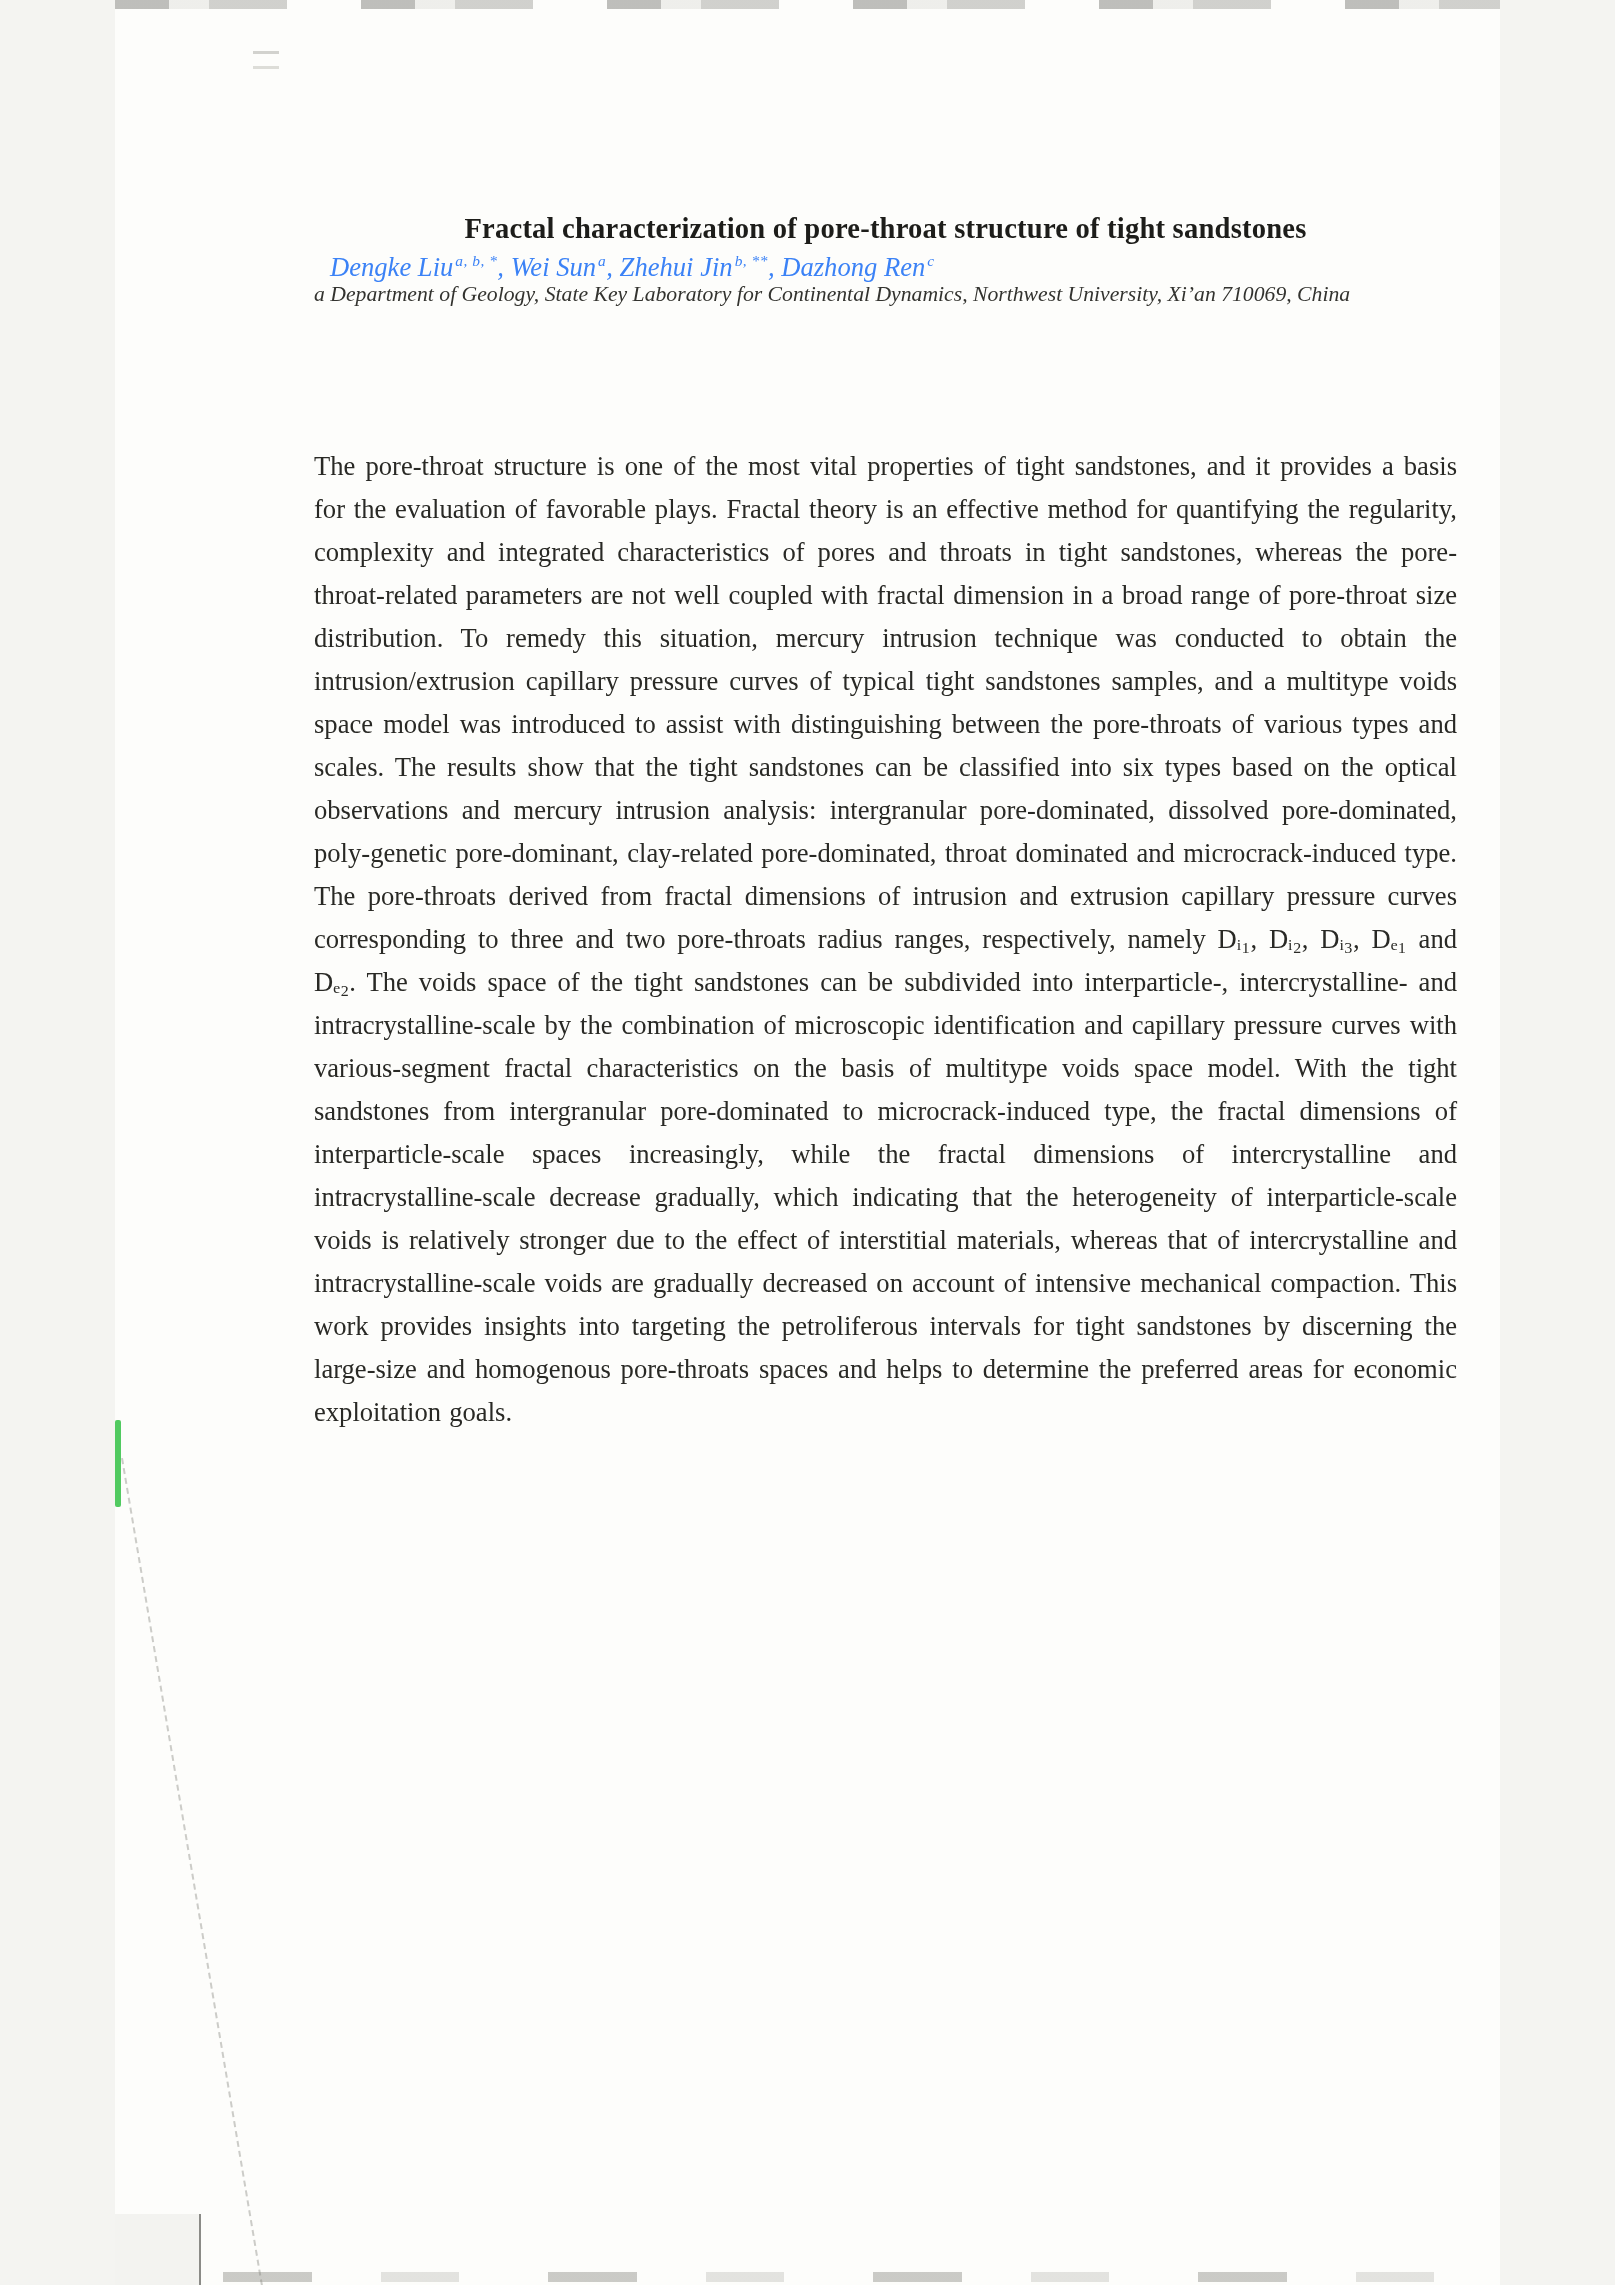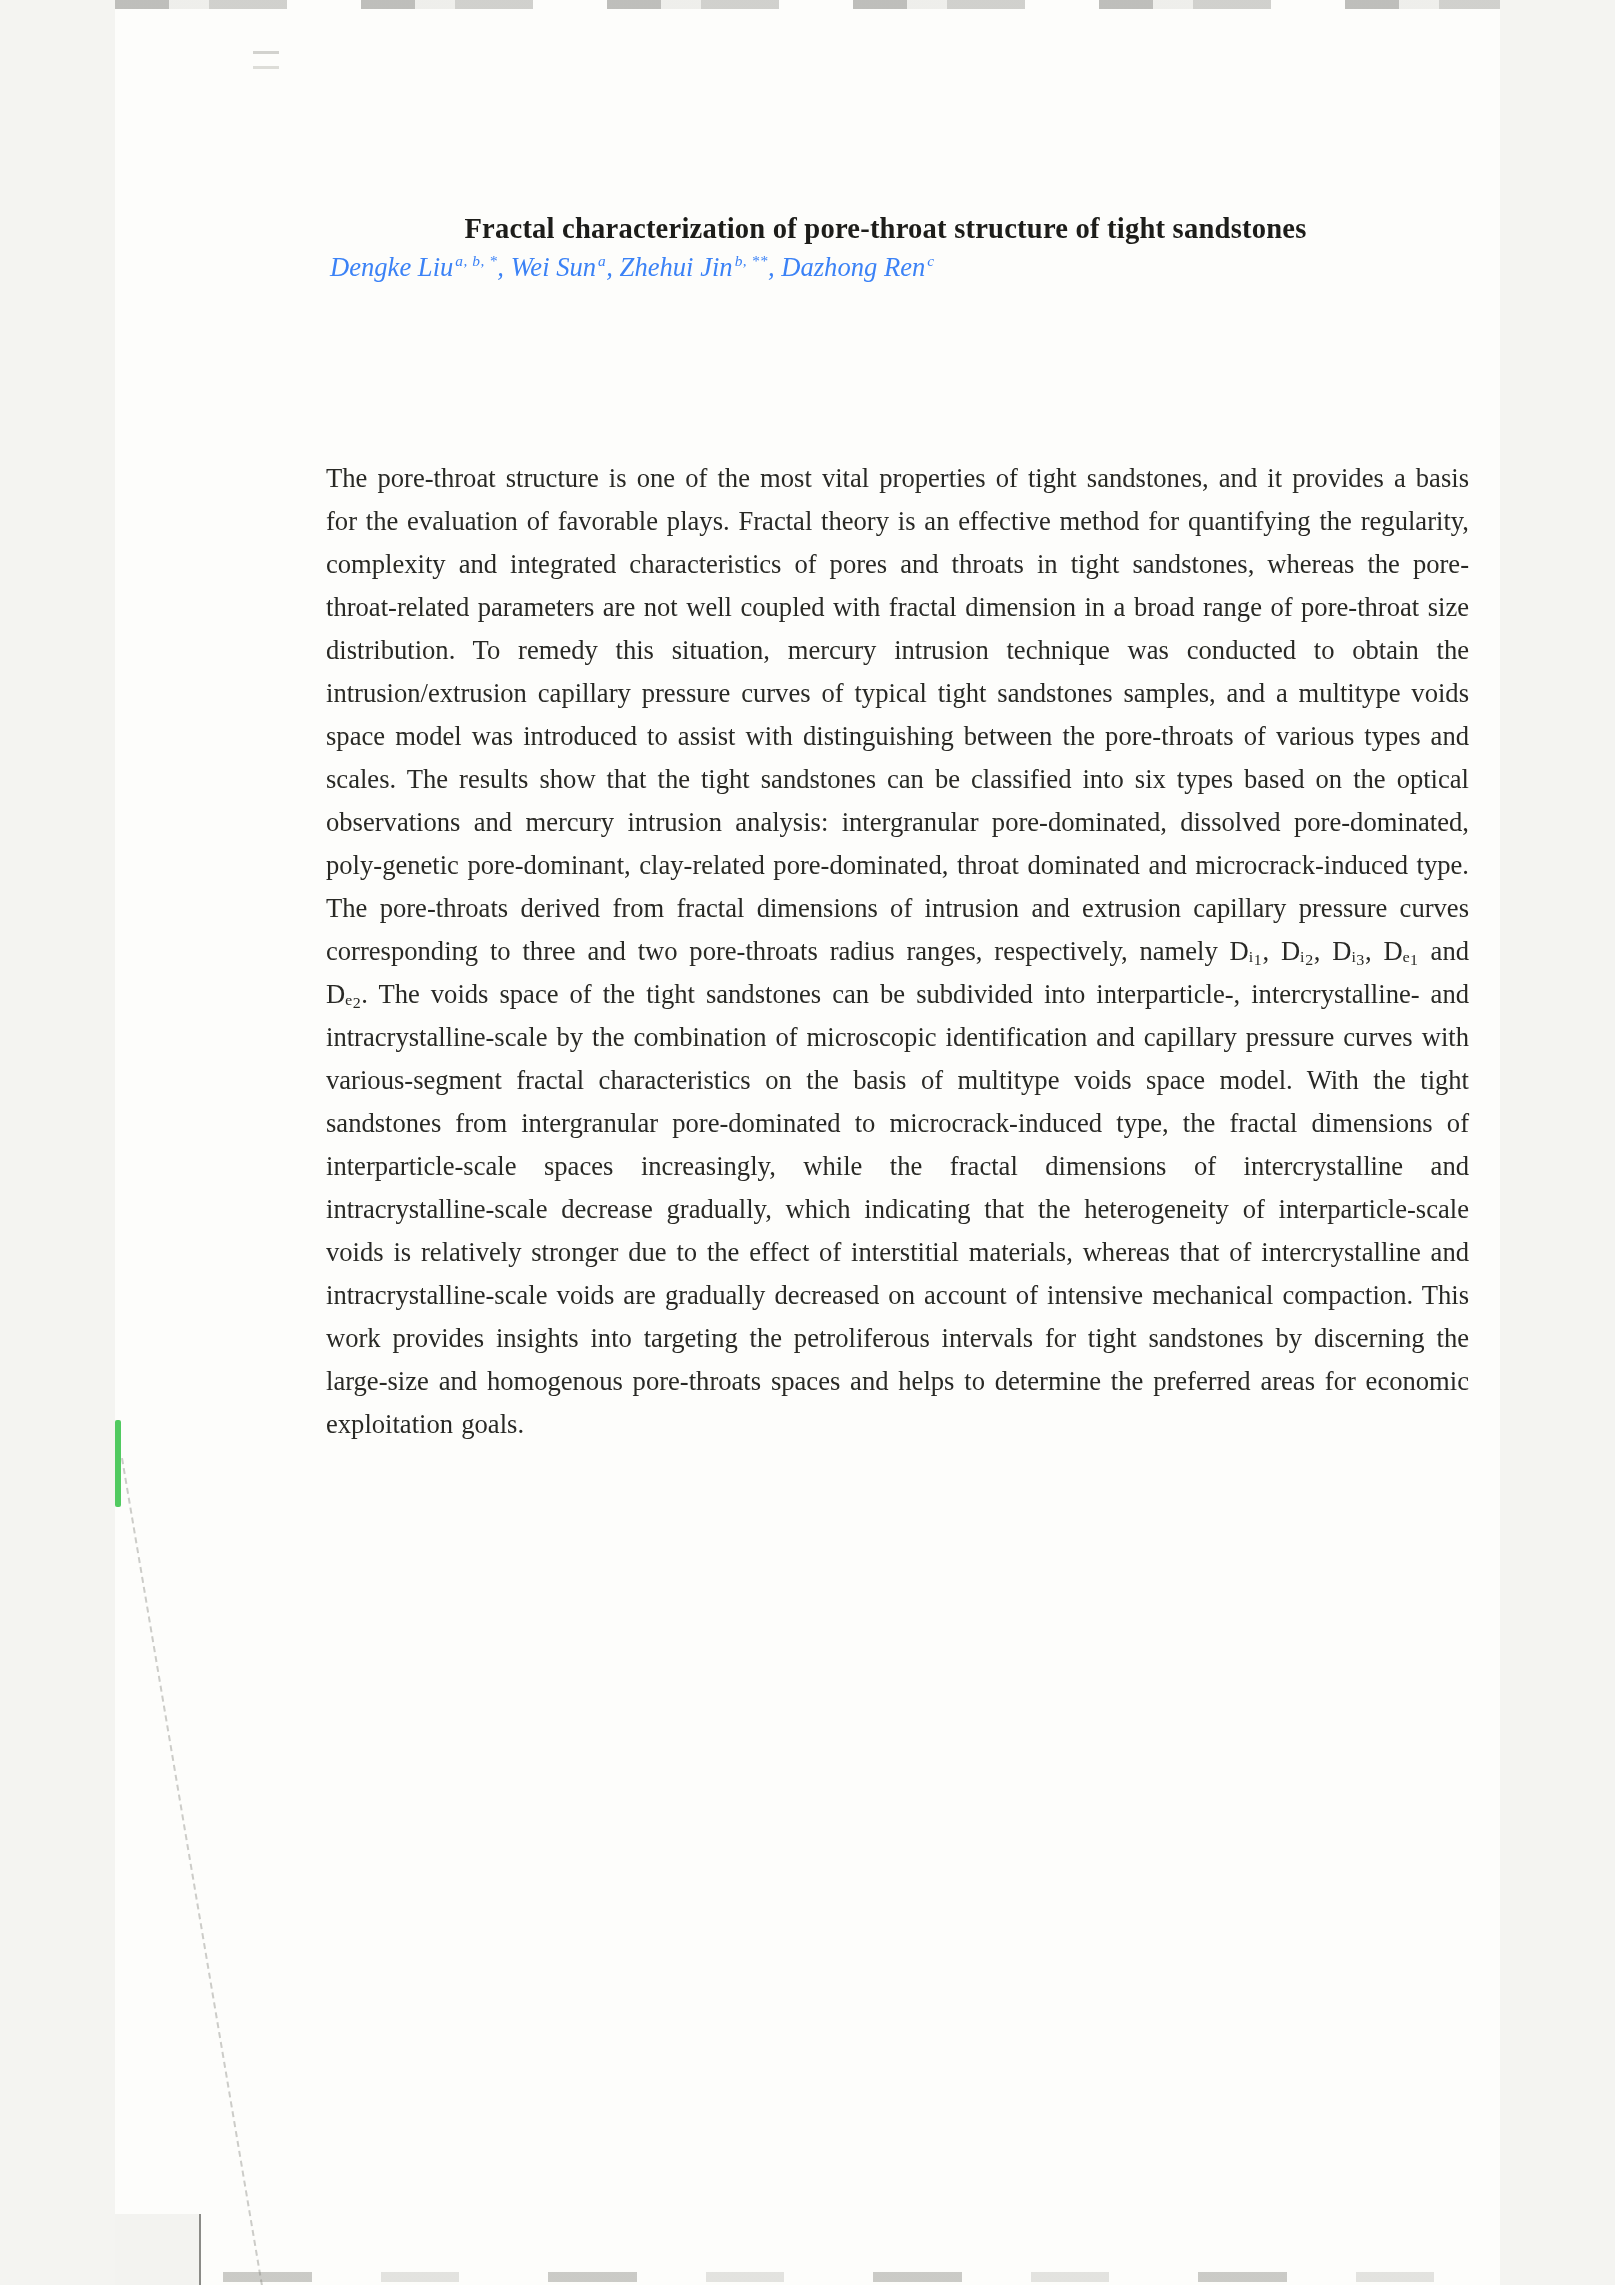--- a/index.html
+++ b/index.html
@@ -67,21 +67,21 @@
     position: absolute;
     top: 445px;
     left: 0;
     width: 100%;
     font-size: 26.6px;
     line-height: 43px;
     text-align: justify;
     text-justify: inter-word;
     color: #292925;
     word-spacing: 0.06em;
-    margin: 12px;
+    margin: 0;
   }
   
   .top-edge-artifact {
     position: absolute;
     top: 0; left: 0; right: 0;
     height: 8.9px;
     background: repeating-linear-gradient(90deg,
       rgba(110,110,105,0.55) 0px, rgba(110,110,105,0.55) 54px,
       rgba(180,180,172,0.25) 54px, rgba(180,180,172,0.25) 94px,
       rgba(130,130,124,0.45) 94px, rgba(130,130,124,0.45) 172px,
@@ -156,18 +156,19 @@
   <div class="bottom-left-line"></div>
   <div class="bottom-edge-artifact"></div>
   <div class="bottom-right-diag"></div>
 
   <div class="content">
     <h1 class="paper-title">Fractal characterization of pore-throat structure of tight sandstones</h1>
 
     <div class="authors-line"><span>Dengke Liu</span><sup>a, b, *</sup>, <span>Wei Sun</span><sup>a</sup>, <span>Zhehui Jin</span><sup>b, **</sup>, <span>Dazhong Ren</span><sup>c</sup></div>
 
     <div class="affiliations">
+        <div class="affiliation">a Department of Geology, State Key Laboratory for Continental Dynamics, Northwest University, Xi’an 710069, China</div>
       </div>
 
     <p class="abstract">The pore-throat structure is one of the most vital properties of tight sandstones, and it provides a basis for the evaluation of favorable plays. Fractal theory is an effective method for quantifying the regularity, complexity and integrated characteristics of pores and throats in tight sandstones, whereas the pore-throat-related parameters are not well coupled with fractal dimension in a broad range of pore-throat size distribution. To remedy this situation, mercury intrusion technique was conducted to obtain the intrusion/extrusion capillary pressure curves of typical tight sandstones samples, and a multitype voids space model was introduced to assist with distinguishing between the pore-throats of various types and scales. The results show that the tight sandstones can be classified into six types based on the optical observations and mercury intrusion analysis: intergranular pore-dominated, dissolved pore-dominated, poly-genetic pore-dominant, clay-related pore-dominated, throat dominated and microcrack-induced type. The pore-throats derived from fractal dimensions of intrusion and extrusion capillary pressure curves corresponding to three and two pore-throats radius ranges, respectively, namely Dᵢ₁, Dᵢ₂, Dᵢ₃, Dₑ₁ and Dₑ₂. The voids space of the tight sandstones can be subdivided into interparticle-, intercrystalline- and intracrystalline-scale by the combination of microscopic identification and capillary pressure curves with various-segment fractal characteristics on the basis of multitype voids space model. With the tight sandstones from intergranular pore-dominated to microcrack-induced type, the fractal dimensions of interparticle-scale spaces increasingly, while the fractal dimensions of intercrystalline and intracrystalline-scale decrease gradually, which indicating that the heterogeneity of interparticle-scale voids is relatively stronger due to the effect of interstitial materials, whereas that of intercrystalline and intracrystalline-scale voids are gradually decreased on account of intensive mechanical compaction. This work provides insights into targeting the petroliferous intervals for tight sandstones by discerning the large-size and homogenous pore-throats spaces and helps to determine the preferred areas for economic exploitation goals.</p>
   </div>
 </div>
 
 
 </body></html>

